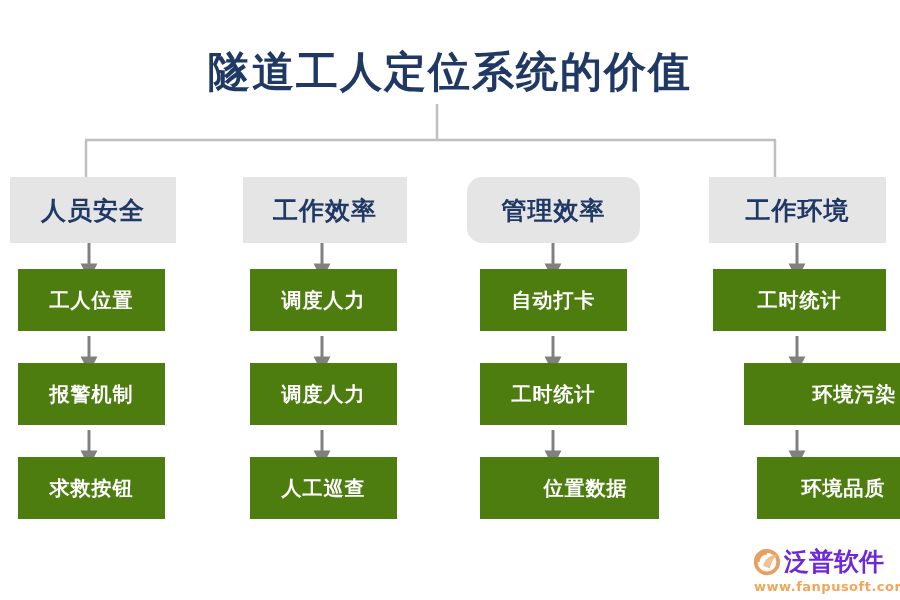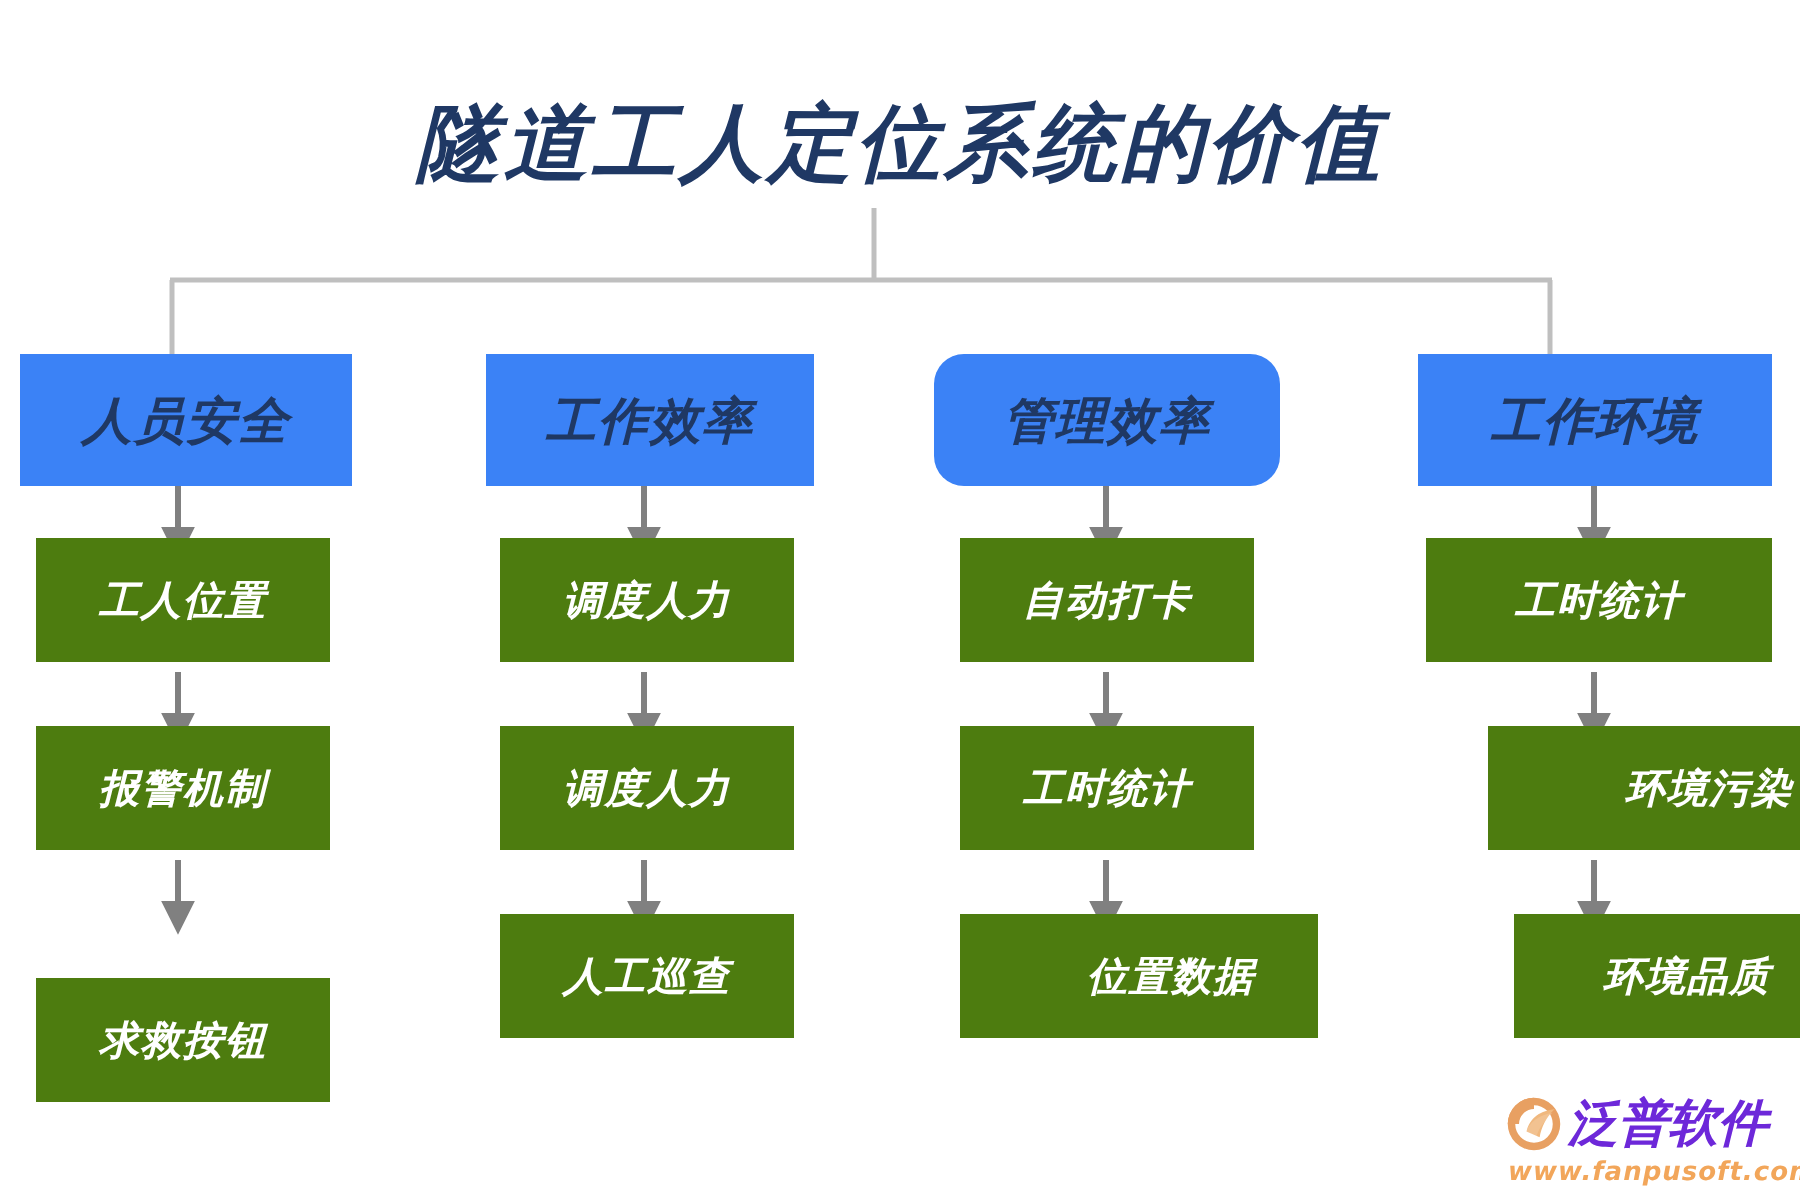--- a/index.html
+++ b/index.html
@@ -13,21 +13,20 @@
     position: relative;
     overflow: hidden;
     font-family: "DejaVu Serif", "Liberation Serif", serif;
   }
 
   #canvas {
     position: absolute;
     left: 0; top: 0;
     width: 900px;
     height: 484px;
-    font-style: italic;
   }
 
   
   .page-title {
     position: absolute;
     left: 0;
     top: 44px;
     width: 900px;
     text-align: center;
     font-family: "DejaVu Serif", "Liberation Serif", serif;
@@ -51,21 +50,21 @@
   
   .column {
     position: absolute;
     top: 177px;
   }
 
   .header-box {
     position: absolute;
     top: 0;
     height: 66px;
-    background: #3b82f6;
+    background: #e5e5e5;
     color: #1F3864;
     font-family: "DejaVu Serif", "Liberation Serif", serif;
     font-size: 25px;
     font-weight: 700;
     letter-spacing: 1px;
     display: flex;
     align-items: center;
     justify-content: center;
     white-space: nowrap;
   }
@@ -175,21 +174,21 @@
       <polygon points="791,358 803,358 797,370"></polygon>
       <line x1="797" y1="430" x2="797" y2="455"></line>
       <polygon points="791,452 803,452 797,464"></polygon>
     </g>
   </svg>
 
   <div class="column">
     <div class="header-box" style="left:10px; width:166px;">人员安全</div>
     <div class="node-box" style="left:18px; top:92px; width:147px;">工人位置</div>
     <div class="node-box" style="left:18px; top:186px; width:147px;">报警机制</div>
-    <div class="node-box" style="left:18px; top:280px; width:147px;margin-top:32px;">求救按钮</div>
+    <div class="node-box" style="left:18px; top:280px; width:147px;">求救按钮</div>
   </div>
 
   <div class="column">
     <div class="header-box" style="left:243px; width:164px;">工作效率</div>
     <div class="node-box" style="left:250px; top:92px; width:147px;">调度人力</div>
     <div class="node-box" style="left:250px; top:186px; width:147px;">调度人力</div>
     <div class="node-box" style="left:250px; top:280px; width:147px;">人工巡查</div>
   </div>
 
   <div class="column">

